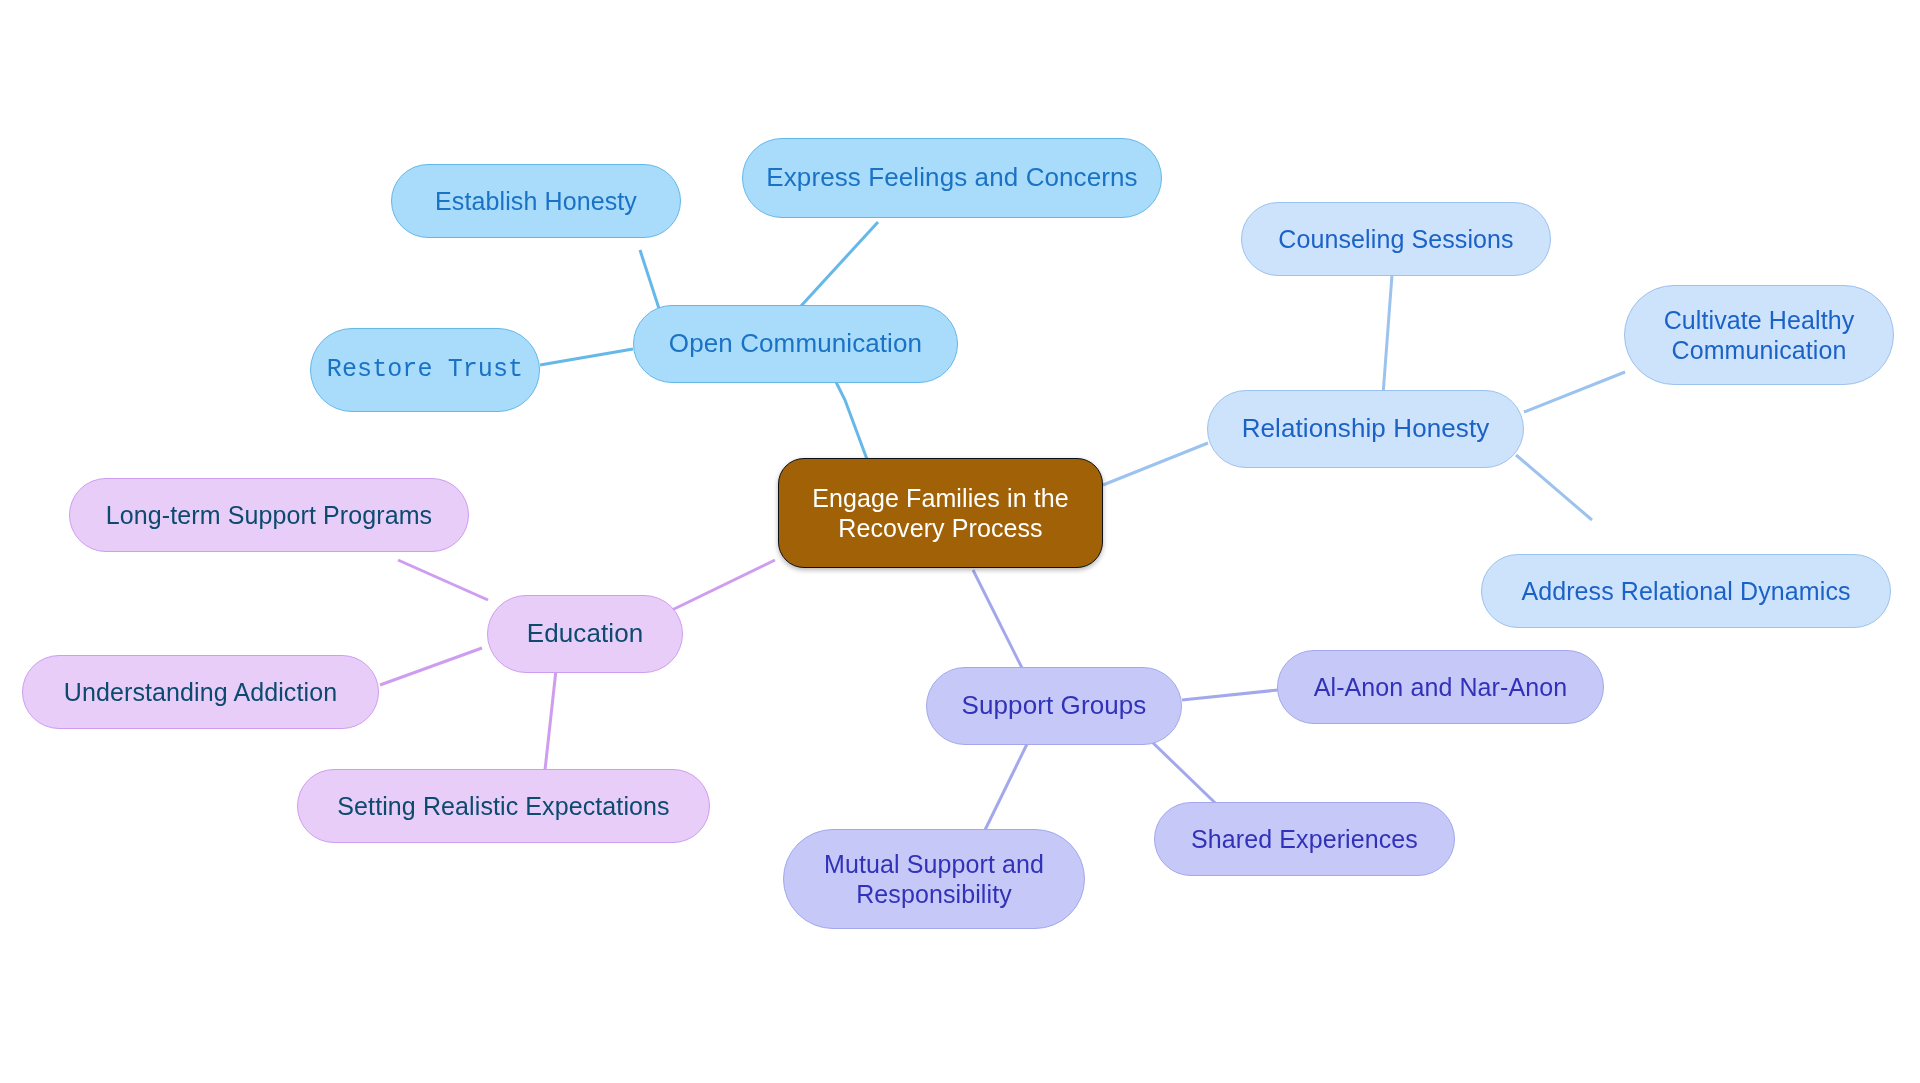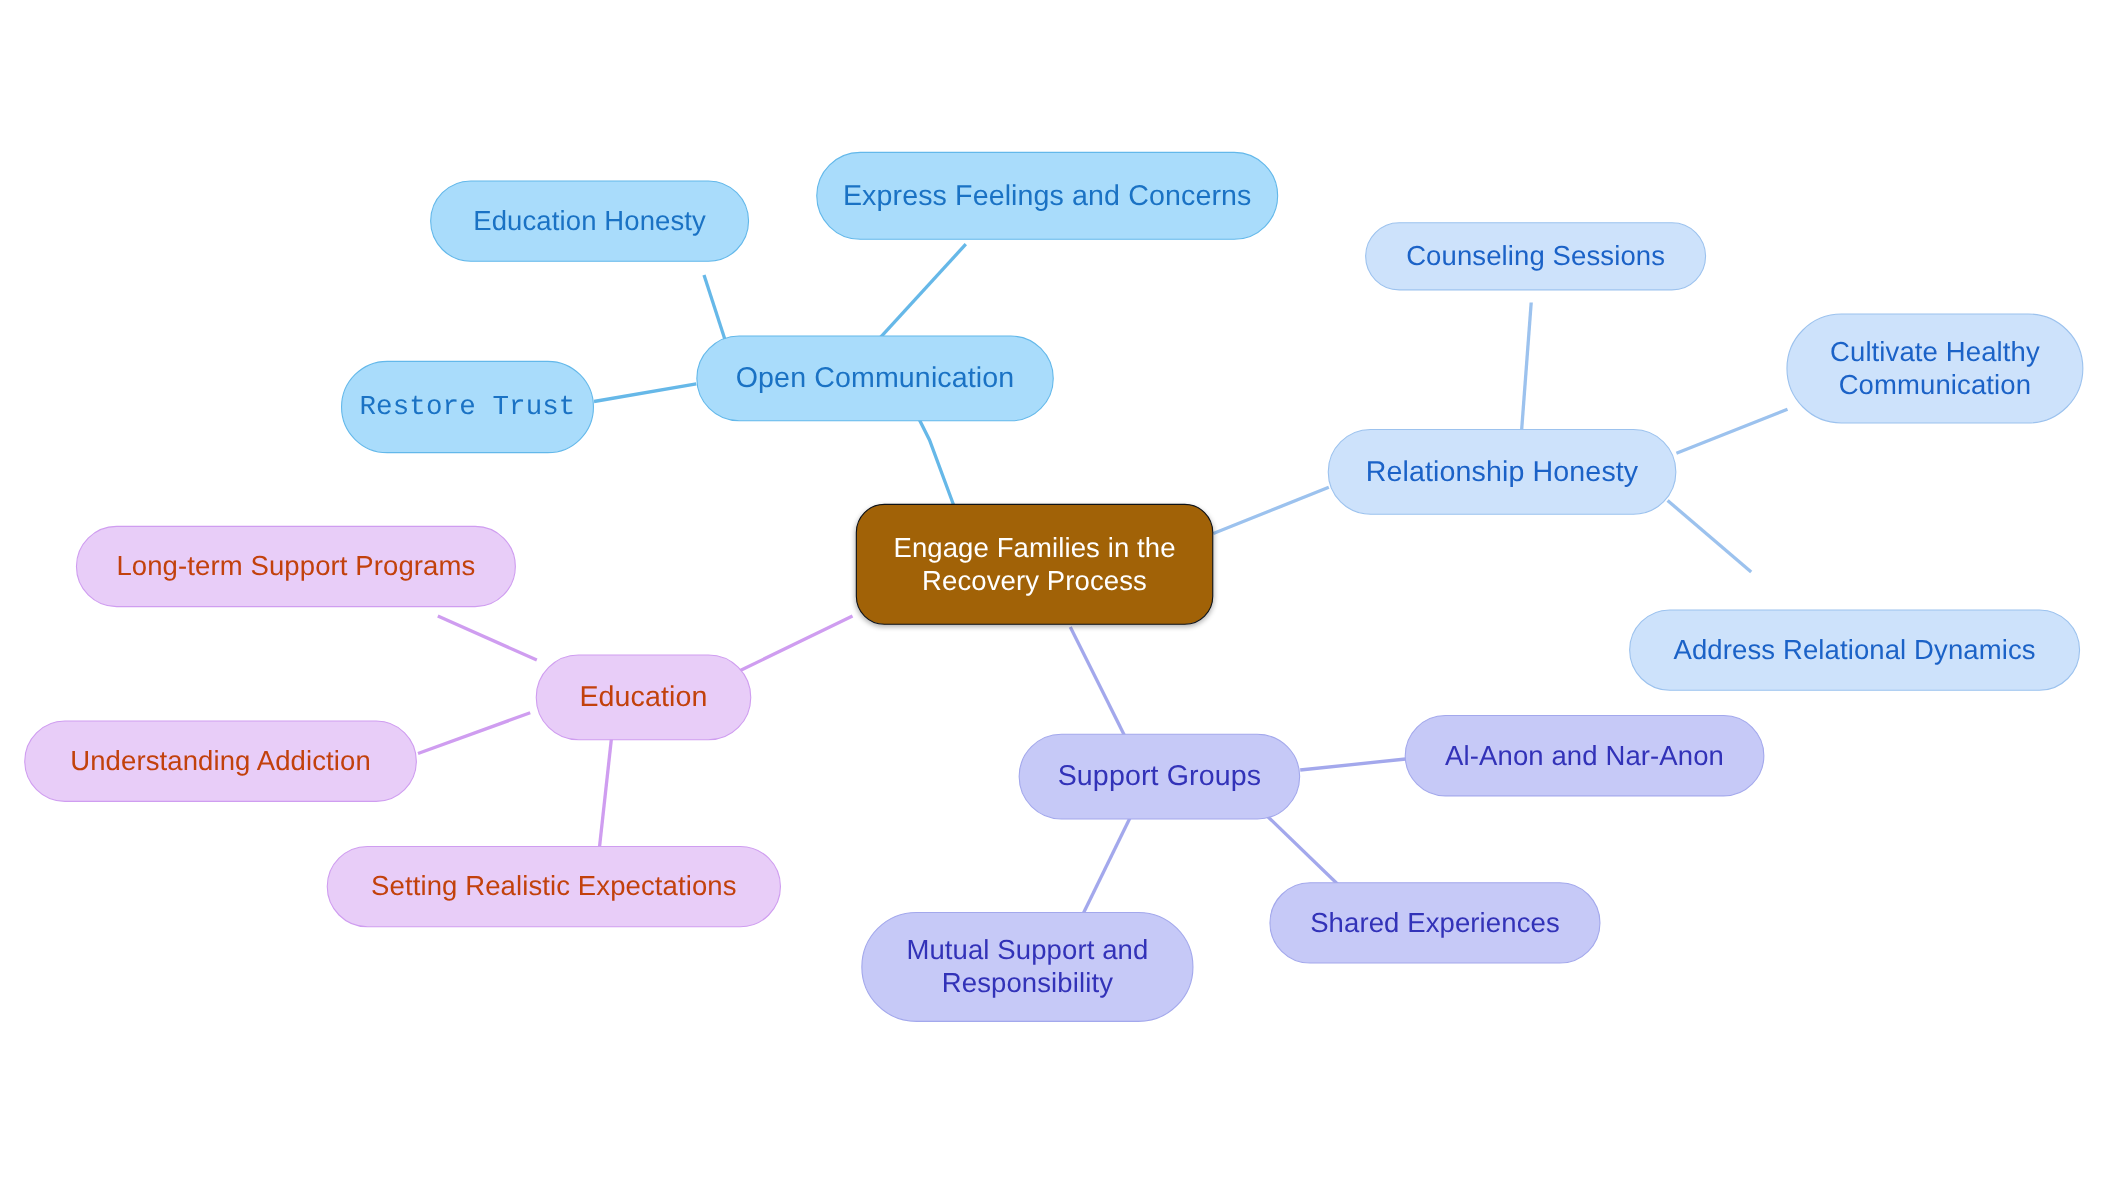--- a/index.html
+++ b/index.html
@@ -61,21 +61,21 @@
     color: #1b62c7;
   }
   .node-indigo {
     background: #c6c9f7;
     border-color: #a3a8ec;
     color: #3232b8;
   }
   .node-violet {
     background: #e8cdf8;
     border-color: #cf9df0;
-    color: #c2410c;
+    color: #0c4a6e;
   }
   .fs-26 { font-size: 26px; }
   .fs-25 { font-size: 25px; }
 </style>
 </head>
 <body>
 
 <div id="mindmap-canvas">
 
   <svg id="edge-layer" viewBox="0 0 1920 1083">
@@ -111,29 +111,29 @@
     <path d="M 482 648 L 380 685" fill="none" stroke="#cf9df0" stroke-width="3"></path>
 
     <path d="M 556 670 L 545 770" fill="none" stroke="#cf9df0" stroke-width="3"></path>
   </svg>
 
   <div class="node node-root" style="left:778px; top:458px; width:325px; height:110px;">Engage Families in the
 Recovery Process</div>
 
   <div class="node node-blue-a fs-26" style="left:633px; top:305px; width:325px; height:78px;">Open Communication</div>
 
-  <div class="node node-blue-a fs-25" style="left:391px; top:164px; width:290px; height:74px;">Education Honesty</div>
+  <div class="node node-blue-a fs-25" style="left:391px; top:164px; width:290px; height:74px;">Establish Honesty</div>
 
   <div class="node node-blue-a fs-26" style="left:742px; top:138px; width:420px; height:80px;">Express Feelings and Concerns</div>
 
   <div class="node node-blue-a fs-25" style="left:310px; top:328px; width:230px; height:84px;font-family:Liberation Mono, monospace;">Restore Trust</div>
 
   <div class="node node-blue-b fs-26" style="left:1207px; top:390px; width:317px; height:78px;">Relationship Honesty</div>
 
-  <div class="node node-blue-b fs-25" style="left:1241px; top:202px; width:310px; height:62px;">Counseling Sessions</div>
+  <div class="node node-blue-b fs-25" style="left:1241px; top:202px; width:310px; height:74px;">Counseling Sessions</div>
 
   <div class="node node-blue-b fs-25" style="left:1624px; top:285px; width:270px; height:100px;">Cultivate Healthy
 Communication</div>
 
   <div class="node node-blue-b fs-25" style="left:1481px; top:510px; width:410px; height:74px;margin-top:44px;">Address Relational Dynamics</div>
 
   <div class="node node-indigo fs-26" style="left:926px; top:667px; width:256px; height:78px;">Support Groups</div>
 
   <div class="node node-indigo fs-25" style="left:1277px; top:650px; width:327px; height:74px;">Al-Anon and Nar-Anon</div>
 

